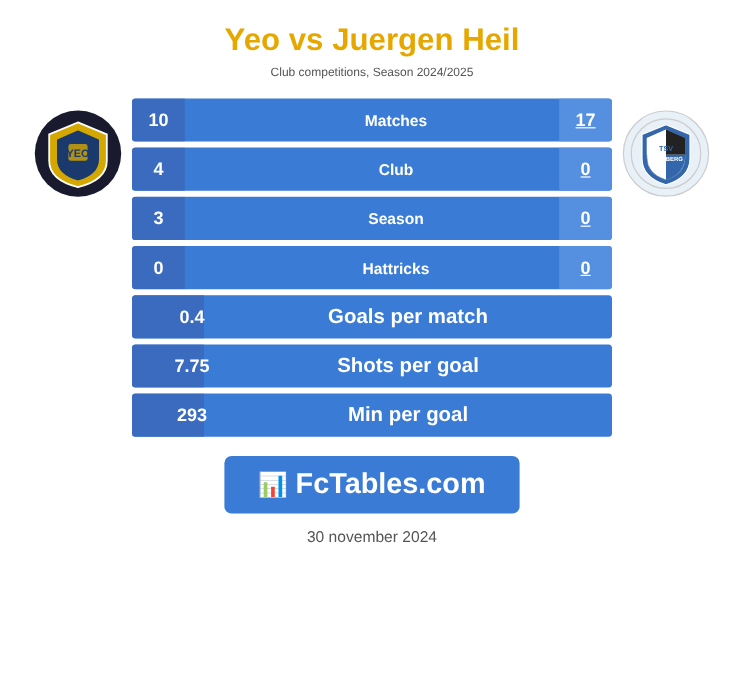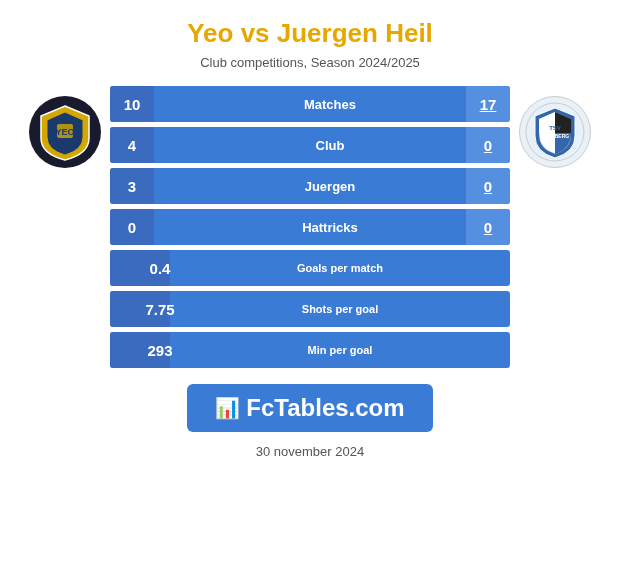--- a/index.html
+++ b/index.html
@@ -23,21 +23,21 @@
 
     .title {
       font-size: 26px;
       font-weight: bold;
       color: #e6a800;
       text-align: center;
       margin-bottom: 6px;
     }
 
     .subtitle {
-      font-size: 13px;
+      font-size: 10px;
       color: #555;
       text-align: center;
       margin-bottom: 16px;
     }
 
     .main-content {
       display: flex;
       flex-direction: row;
       width: 100%;
       align-items: flex-start;
@@ -156,21 +156,21 @@
       display: flex;
       align-items: center;
       justify-content: center;
       flex-shrink: 0;
       padding-left: 40px;
     }
 
     .stat-one-label {
       flex: 1;
       text-align: center;
-      font-size: 11px;
+      font-size: 17px;
       font-weight: bold;
       color: #fff;
       height: 100%;
       display: flex;
       align-items: center;
       justify-content: center;
     }
 
     .logo-badge {
       margin-top: 16px;
@@ -246,21 +246,21 @@
       </div>
 
       <div class="stat-row-two">
         <div class="stat-left-val">4</div>
         <div class="stat-label-center">Club</div>
         <div class="stat-right-val">0</div>
       </div>
 
       <div class="stat-row-two">
         <div class="stat-left-val">3</div>
-        <div class="stat-label-center">Juergen</div>
+        <div class="stat-label-center">Season</div>
         <div class="stat-right-val">0</div>
       </div>
 
       <div class="stat-row-two">
         <div class="stat-left-val">0</div>
         <div class="stat-label-center">Hattricks</div>
         <div class="stat-right-val">0</div>
       </div>
 
       <div class="stat-row-one">

